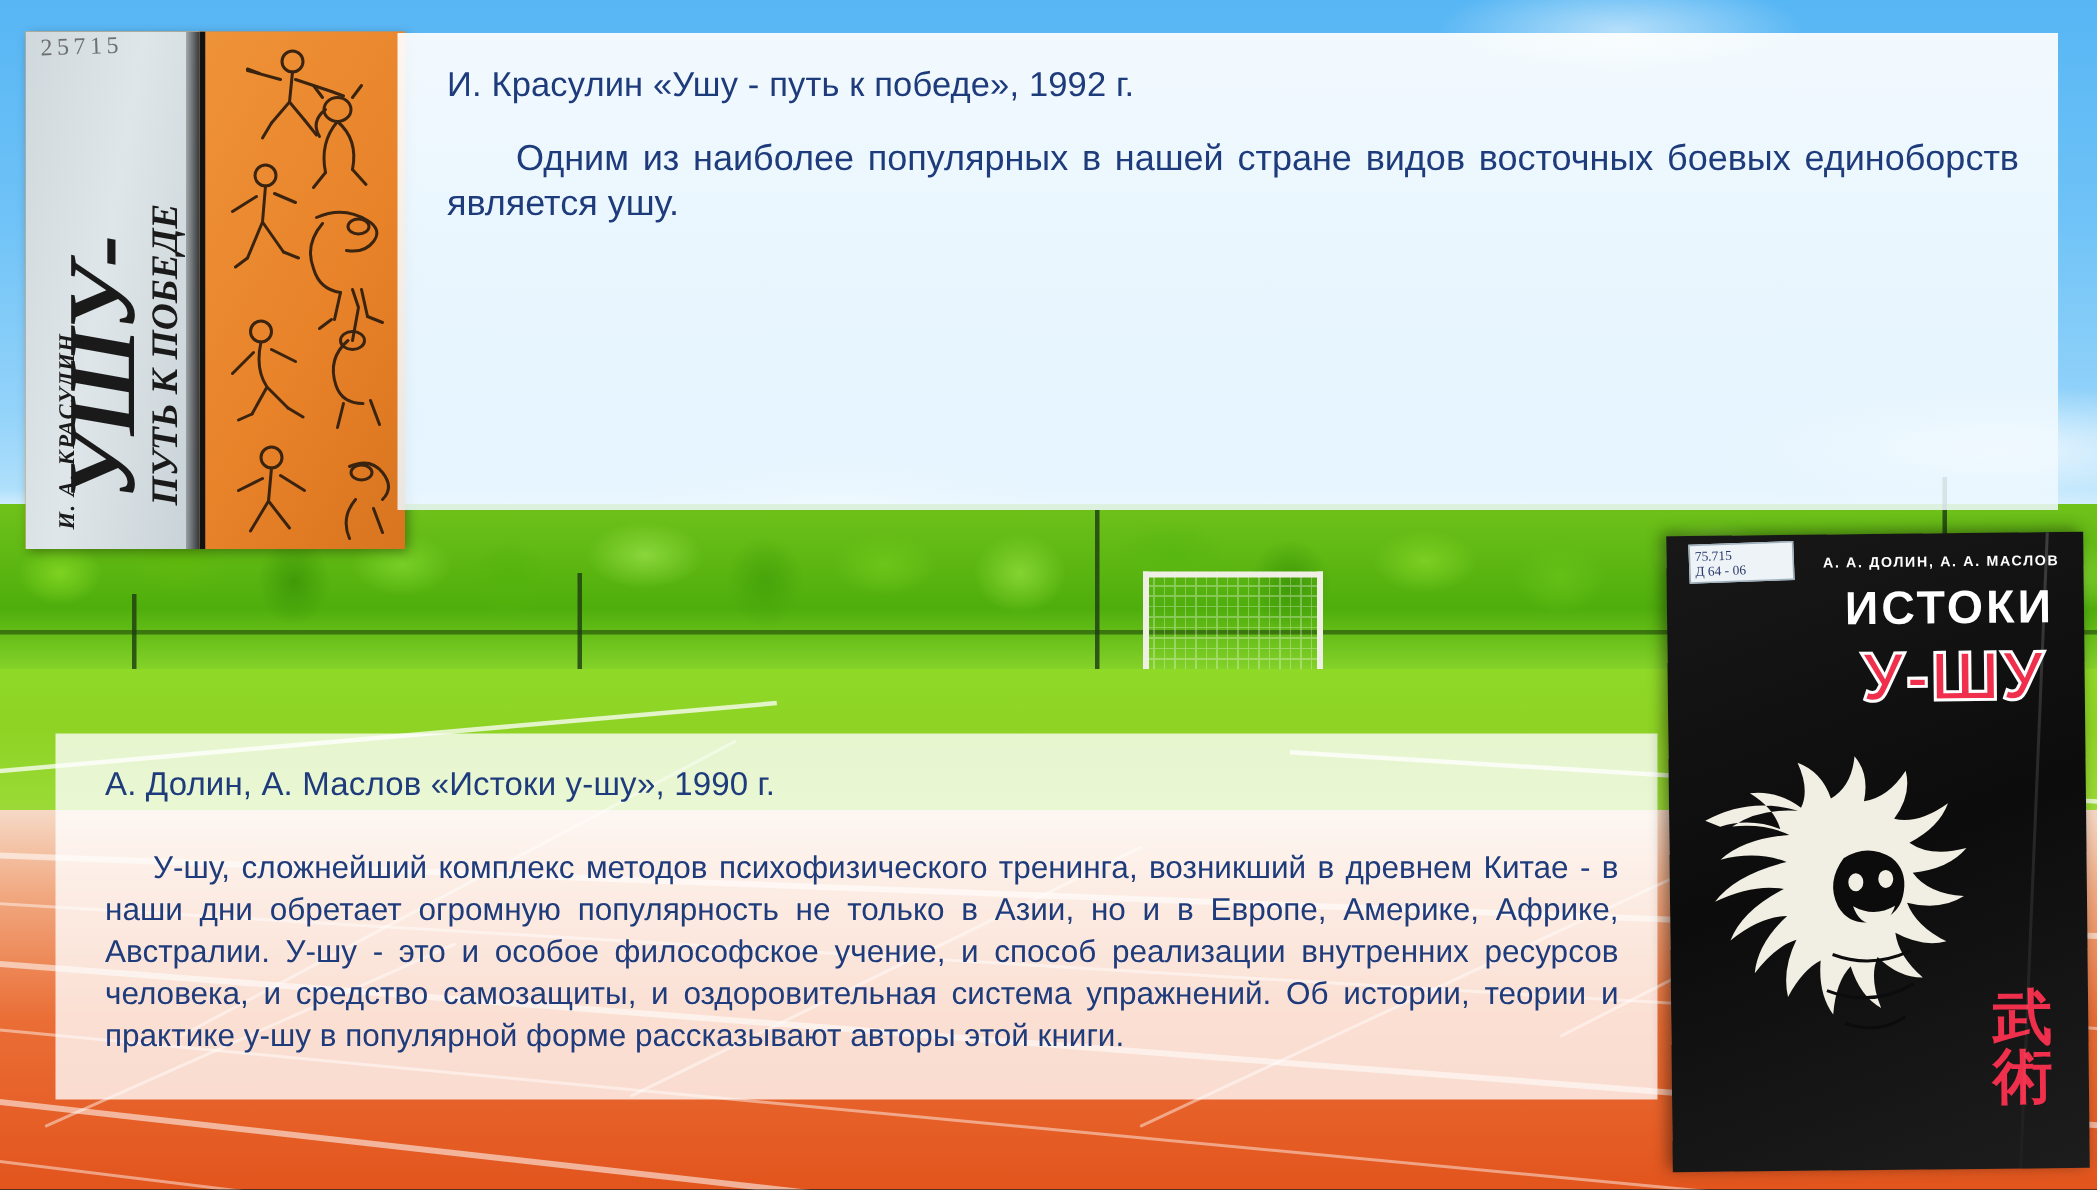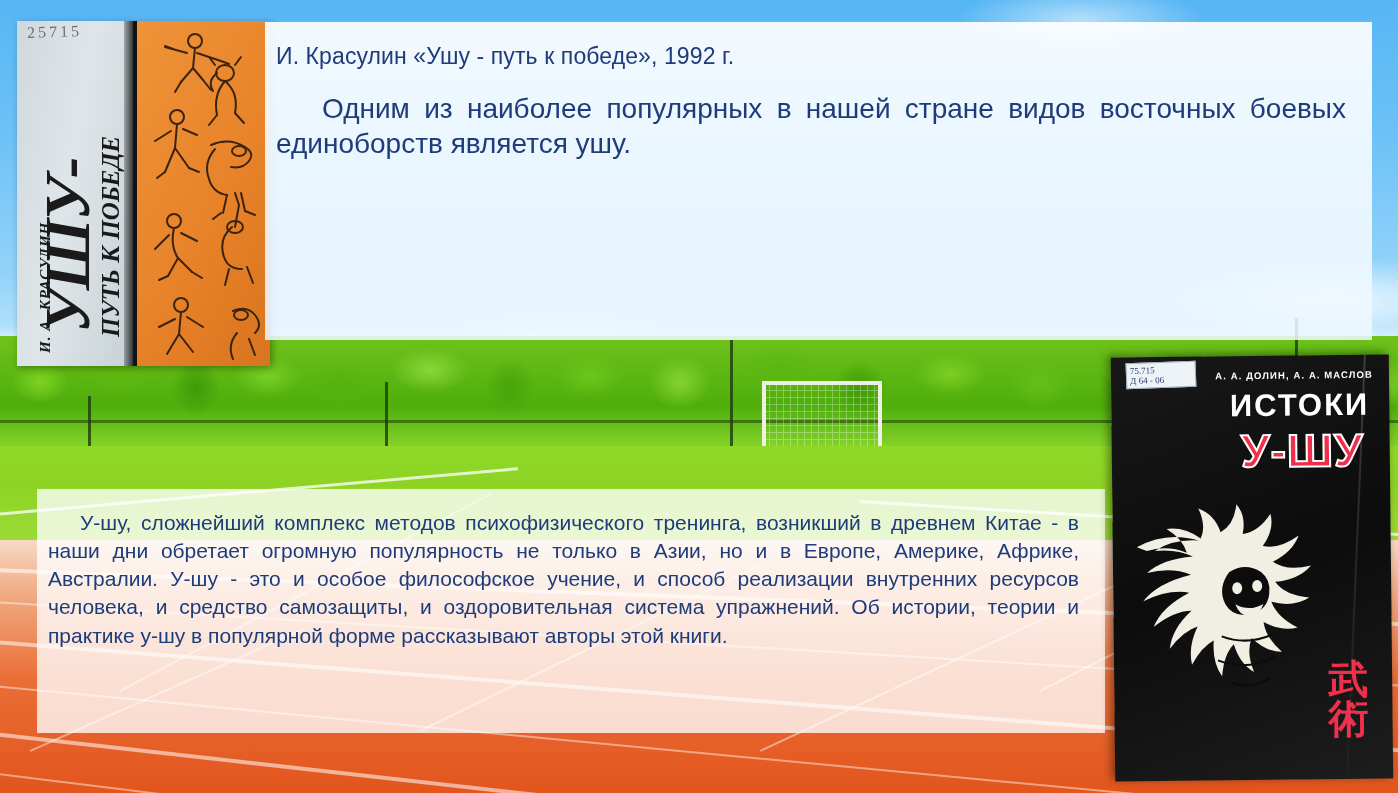--- a/index.html
+++ b/index.html
@@ -91,41 +91,41 @@
     background:
       repeating-linear-gradient(90deg,rgba(255,255,255,.9) 0 1px,transparent 1px 7px),
       repeating-linear-gradient(0deg,rgba(255,255,255,.9) 0 1px,transparent 1px 7px);
   }
 
   
   .panel{
     position:absolute;
     background:rgba(255,255,255,.80);
     color:#1e3b7b;
-    padding:20px 26px 18px 11px;
+    padding:20px 26px 18px 33px;
   }
   .panel-top{
     left:265px;top:22px;width:1107px;height:318px;
     background:linear-gradient(180deg,rgba(255,255,255,.92),rgba(238,248,255,.86));
   }
   .panel-bottom{
     left:37px;top:489px;width:1068px;height:244px;
     background:rgba(255,255,255,.78);
   }
 
   .panel-title{
     font-size:23px;
     line-height:1.25;
     letter-spacing:.1px;
     margin:0 0 20px 0;
     font-weight:400;
     color:#1e3b7b;
   }
   .panel-p{
-    font-size:28px;
+    font-size:24px;
     line-height:1.27;
     margin:0;
     text-indent:46px;
     text-align:justify;
     color:#1e3b7b;
   }
   .panel-bottom .panel-title{margin-bottom:28px;font-size:22px;}
   .panel-bottom .panel-p{font-size:21px;line-height:1.34;text-indent:32px;}
 
   
@@ -310,20 +310,21 @@
       </svg>
     </div>
   </div>
 
   <div class="panel panel-top">
     <p class="panel-title">И. Красулин «Ушу - путь к победе», 1992 г.</p>
     <p class="panel-p">Одним из наиболее популярных в нашей стране видов восточных боевых единоборств является ушу.</p>
   </div>
 
   <div class="panel panel-bottom">
+    <p class="panel-title">А. Долин, А. Маслов «Истоки у-шу», 1990 г.</p>
     <p class="panel-p">У-шу, сложнейший комплекс методов психофизического тренинга, возникший в древнем Китае - в наши дни обретает огромную популярность не только в Азии, но и в Европе, Америке, Африке, Австралии. У-шу - это и особое философское учение, и способ реализации внутренних ресурсов человека, и средство самозащиты, и оздоровительная система упражнений. Об истории, теории и практике у-шу в популярной форме рассказывают авторы этой книги.</p>
   </div>
 
   <div class="book2">
     <div class="b2-sticker" style="white-space:pre-line;">75.715
 Д 64 - 06</div>
     <div class="b2-authors">А. А. ДОЛИН,  А. А. МАСЛОВ</div>
     <div class="b2-istoki">ИСТОКИ</div>
     <div class="b2-ushu">У-ШУ</div>
 

